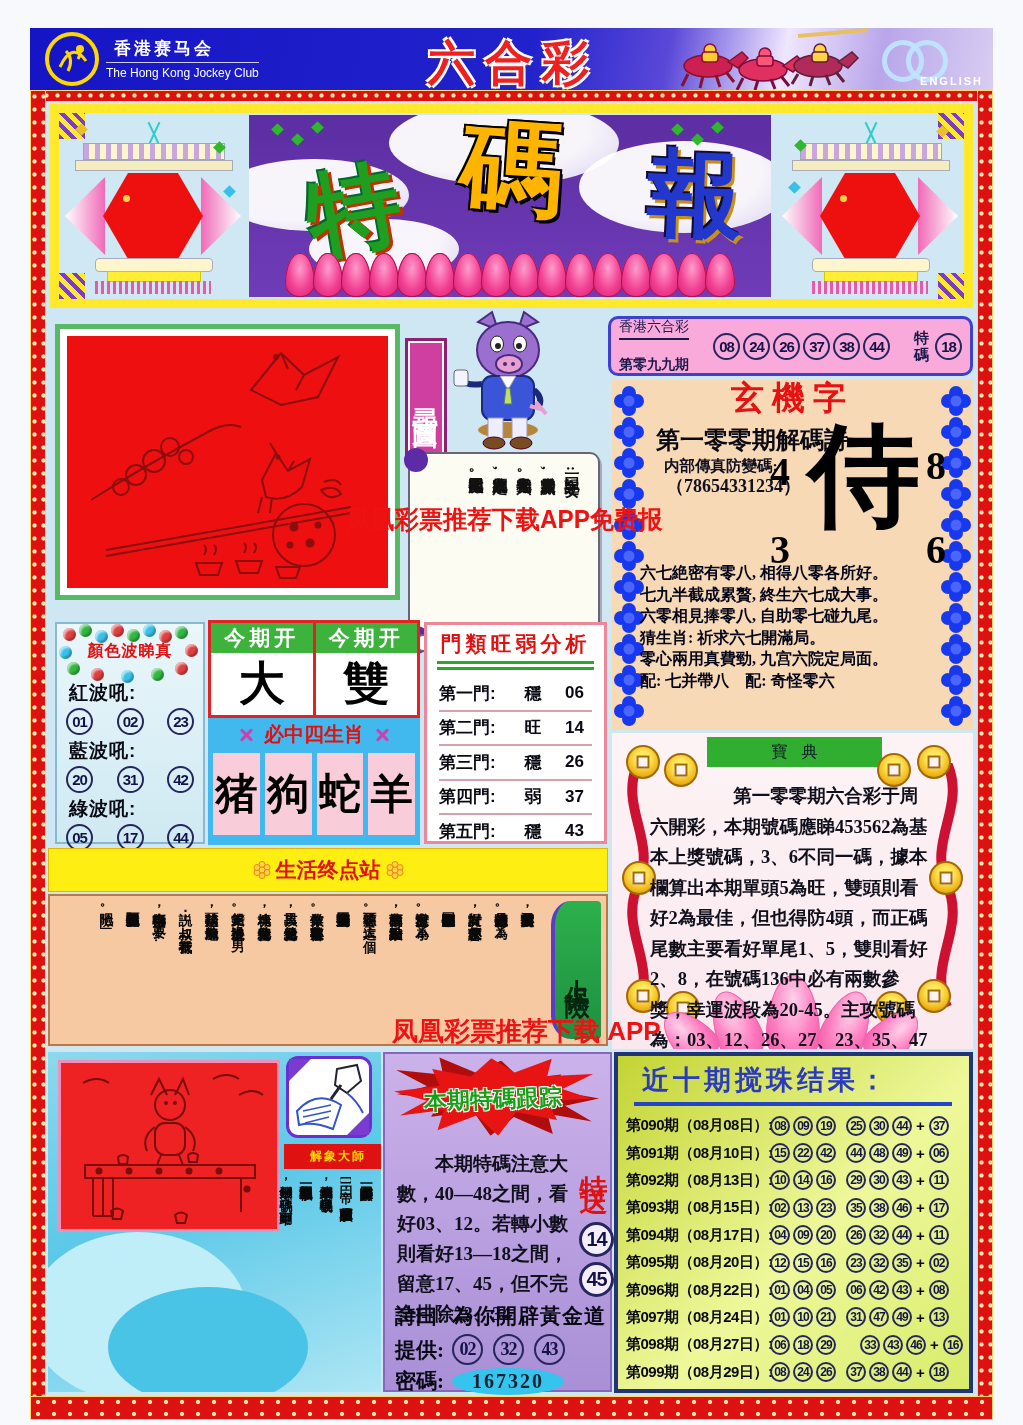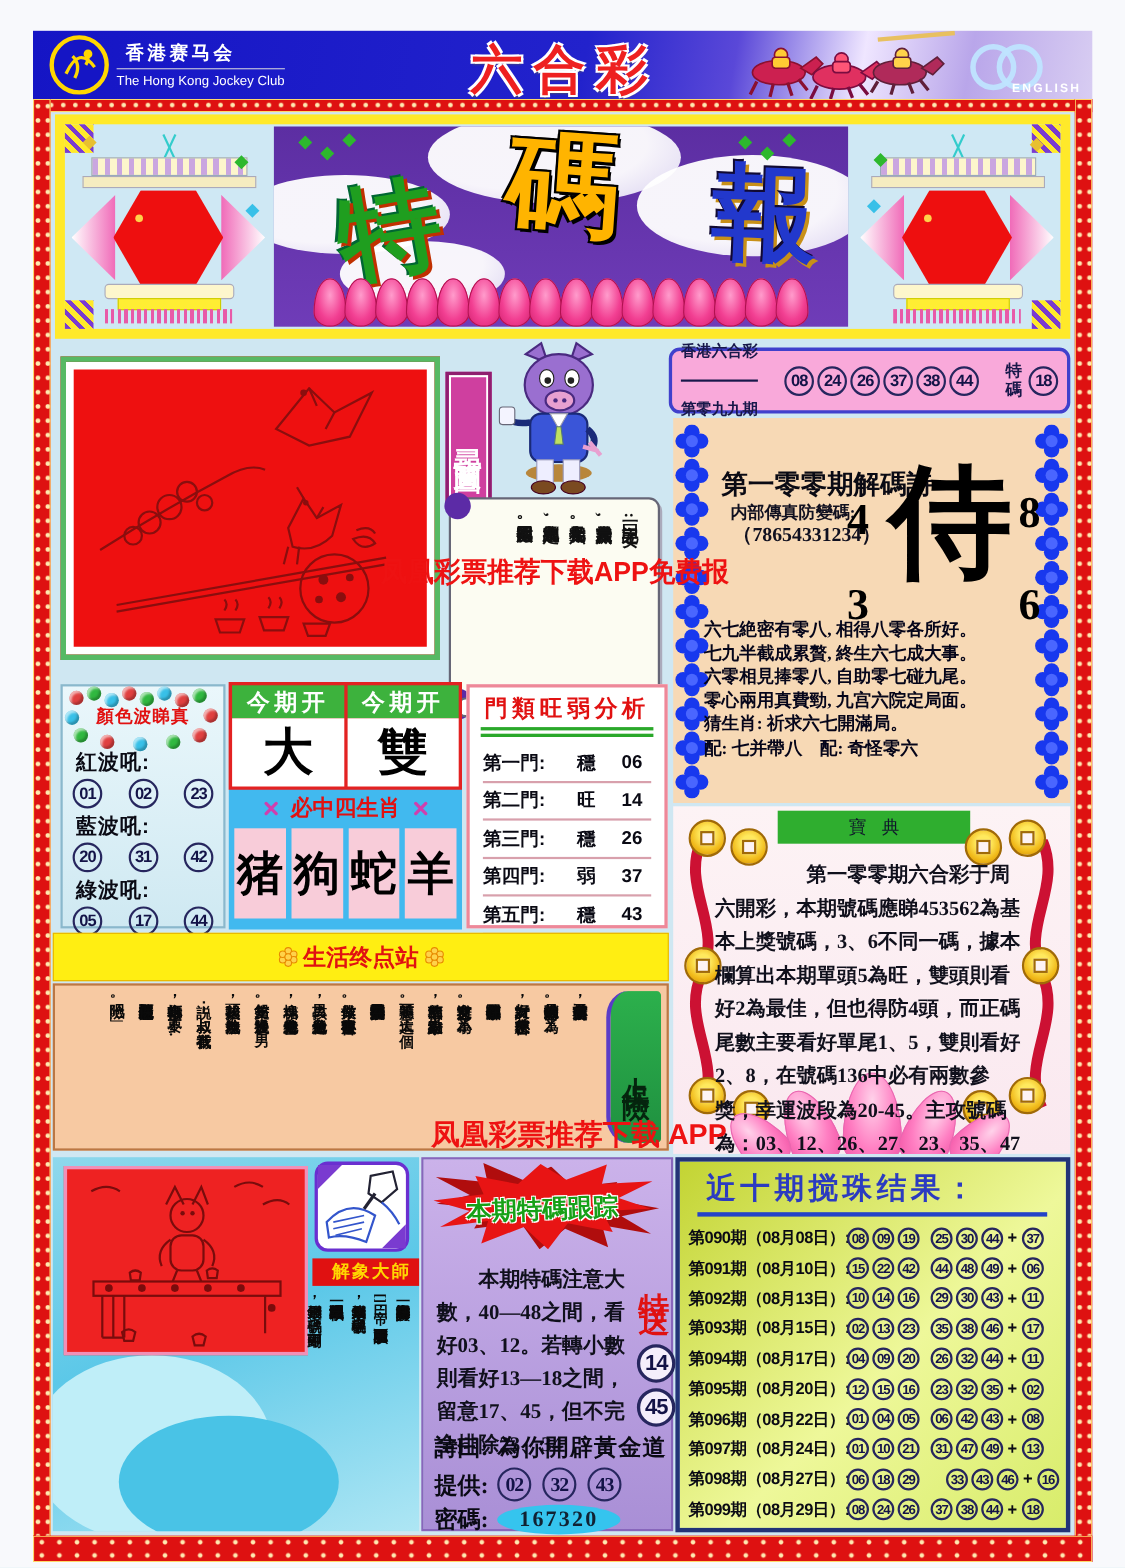--- a/index.html
+++ b/index.html
@@ -60,21 +60,21 @@
   .mh3{left:398px;top:32px;font-size:96px;color:#2238cc;transform:rotate(2deg);
        text-shadow:-2px -2px 0 #110a33,3px 3px 0 #c89018;}
   .petal-row{position:absolute;left:0;right:0;bottom:0;height:46px;display:flex;justify-content:center;align-items:flex-end;}
   .petal{width:30px;height:44px;margin:0 -1px;border-radius:48% 48% 50% 50%/70% 70% 30% 30%;
          background:radial-gradient(ellipse at 50% 35%,#ff9ccc 0%,#f23f92 55%,#cf1e6c 100%);
          box-shadow:inset 0 0 0 1px #b0114f;}
 
   
   .result-box{left:608px;top:316px;width:365px;height:60px;background:#f9a9da;border:3px solid #4040cc;border-radius:10px;
               box-sizing:border-box;display:flex;align-items:center;padding:0 8px;gap:6px;}
-  .rb-name{font-weight:bold;font-size:14px;color:#18184a;border-bottom:2px solid #18184a;padding-bottom:16px;text-align:right;}
+  .rb-name{font-weight:normal;font-size:14px;color:#18184a;border-bottom:2px solid #18184a;padding-bottom:2px;text-align:right;}
   .rb-period{font-weight:bold;font-size:14px;color:#18184a;padding-top:16px;}
   .circle{display:inline-flex;align-items:center;justify-content:center;border-radius:50%;
           border:2px solid #26265e;color:#131347;font-weight:bold;letter-spacing:-1px;box-sizing:border-box;}
   .c26{width:27px;height:27px;font-size:15px;}
   .rb-nums{display:flex;gap:3px;flex:1;justify-content:center;}
   .rb-sp-lab{font-weight:bold;font-size:15px;color:#18184a;line-height:1.15;text-align:center;}
 
   
   .xuanji{left:612px;top:380px;width:361px;height:350px;background:#f7d9b5;}
   .xj-title{left:0;right:0;top:-4px;text-align:center;font-size:33px;font-weight:900;color:#e81111;letter-spacing:8px;}
@@ -177,21 +177,21 @@
   .story-text{position:absolute;left:12px;right:66px;top:6px;bottom:4px;writing-mode:vertical-rl;
               font-family:"Liberation Serif","DejaVu Serif",serif;font-weight:900;font-size:13.5px;line-height:1.95;
               color:#0a0a0a;white-space:pre-line;}
 
   
   .bleft{left:48px;top:1052px;width:333px;height:340px;background:linear-gradient(160deg,#8ed8ec,#5cc8e8 45%,#aee6f4);overflow:hidden;}
   .blob{position:absolute;border-radius:50%;}
   .fox-frame{position:absolute;left:10px;top:8px;width:222px;height:172px;background:#ee2222;border:3px solid #f090b8;box-sizing:border-box;}
   .jx-icon{position:absolute;left:238px;top:4px;width:86px;height:82px;background:#fff;border:3px solid #6a2fd0;border-radius:12px;box-sizing:border-box;}
   .jx-label{position:absolute;left:236px;top:92px;width:108px;height:25px;background:#e01111;color:#ffd700;
-            font-weight:900;font-size:16px;display:flex;align-items:center;justify-content:center;letter-spacing:2px;}
+            font-weight:900;font-size:12px;display:flex;align-items:center;justify-content:center;letter-spacing:2px;}
   .jx-text{position:absolute;left:224px;top:124px;width:104px;height:212px;writing-mode:vertical-rl;
            font-family:"Liberation Serif","DejaVu Serif",serif;font-weight:900;font-size:13px;line-height:1.55;
            color:#0a0a0a;white-space:pre-line;}
 
   
   .bmid{left:383px;top:1052px;width:229px;height:340px;background:linear-gradient(180deg,#cbb2ea,#a98fd6);
         border:2px solid #8866bb;box-sizing:border-box;overflow:visible;}
   .star{position:absolute;clip-path:polygon(50% 0%,61% 20%,80% 7%,77% 28%,100% 30%,84% 45%,98% 60%,76% 58%,80% 82%,60% 68%,50% 95%,40% 68%,20% 82%,24% 58%,2% 60%,16% 45%,0% 30%,23% 28%,20% 7%,39% 20%);}
   .star1{left:8px;top:6px;width:205px;height:80px;background:#b00d0d;transform:rotate(8deg);}
   .star2{left:10px;top:4px;width:200px;height:82px;background:#e81414;transform:rotate(-5deg);}
@@ -464,34 +464,35 @@
         <circle cx="17" cy="302" r="7" fill="#1838ee"></circle>
         <circle cx="9" cy="294" r="7" fill="#1838ee"></circle>
         <circle cx="25" cy="294" r="7" fill="#1838ee"></circle>
         <circle cx="17" cy="294" r="5.5" fill="#4a66ff"></circle>
         <circle cx="17" cy="317" r="7" fill="#1838ee"></circle>
         <circle cx="17" cy="333" r="7" fill="#1838ee"></circle>
         <circle cx="9" cy="325" r="7" fill="#1838ee"></circle>
         <circle cx="25" cy="325" r="7" fill="#1838ee"></circle>
         <circle cx="17" cy="325" r="5.5" fill="#4a66ff"></circle>
       </svg>
+    <div class="abs xj-title serif">玄機字</div>
     <div class="abs xj-sub serif">第一零零期解碼詩</div>
     <div class="abs xj-faxl serif">内部傳真防變碼:</div>
     <div class="abs xj-faxc serif">（78654331234）</div>
     <div class="abs xj-n serif" style="left:158px;top:68px;">4</div>
     <div class="abs xj-n serif" style="left:314px;top:62px;">8</div>
     <div class="abs xj-n serif" style="left:158px;top:146px;">3</div>
     <div class="abs xj-n serif" style="left:314px;top:146px;">6</div>
     <div class="abs xj-big serif">侍</div>
     <div class="abs xj-poem serif" id="xj-poem">
         <div>六七絶密有零八, 相得八零各所好。</div>
         <div>七九半截成累贅, 終生六七成大事。</div>
         <div>六零相見捧零八, 自助零七碰九尾。</div>
+        <div>猜生肖: 祈求六七開滿局。</div>
         <div>零心兩用真費勁, 九宫六院定局面。</div>
-        <div>猜生肖: 祈求六七開滿局。</div>
         <div>配: 七并帶八　配: 奇怪零六</div>
       </div>
   </div>
 
   <div class="abs baodian">
     <svg class="abs" style="left:4px;top:30px;width:44px;height:270px;" viewBox="0 0 44 270">
       <path d="M22 0 C2 44 42 78 22 122 C2 166 42 200 22 244" stroke="#cc1133" stroke-width="10" fill="none"></path>
     </svg>
     <svg class="abs" style="right:4px;top:30px;width:44px;height:270px;" viewBox="0 0 44 270">
       <path d="M22 0 C42 44 2 78 22 122 C42 166 2 200 22 244" stroke="#cc1133" stroke-width="10" fill="none"></path>

